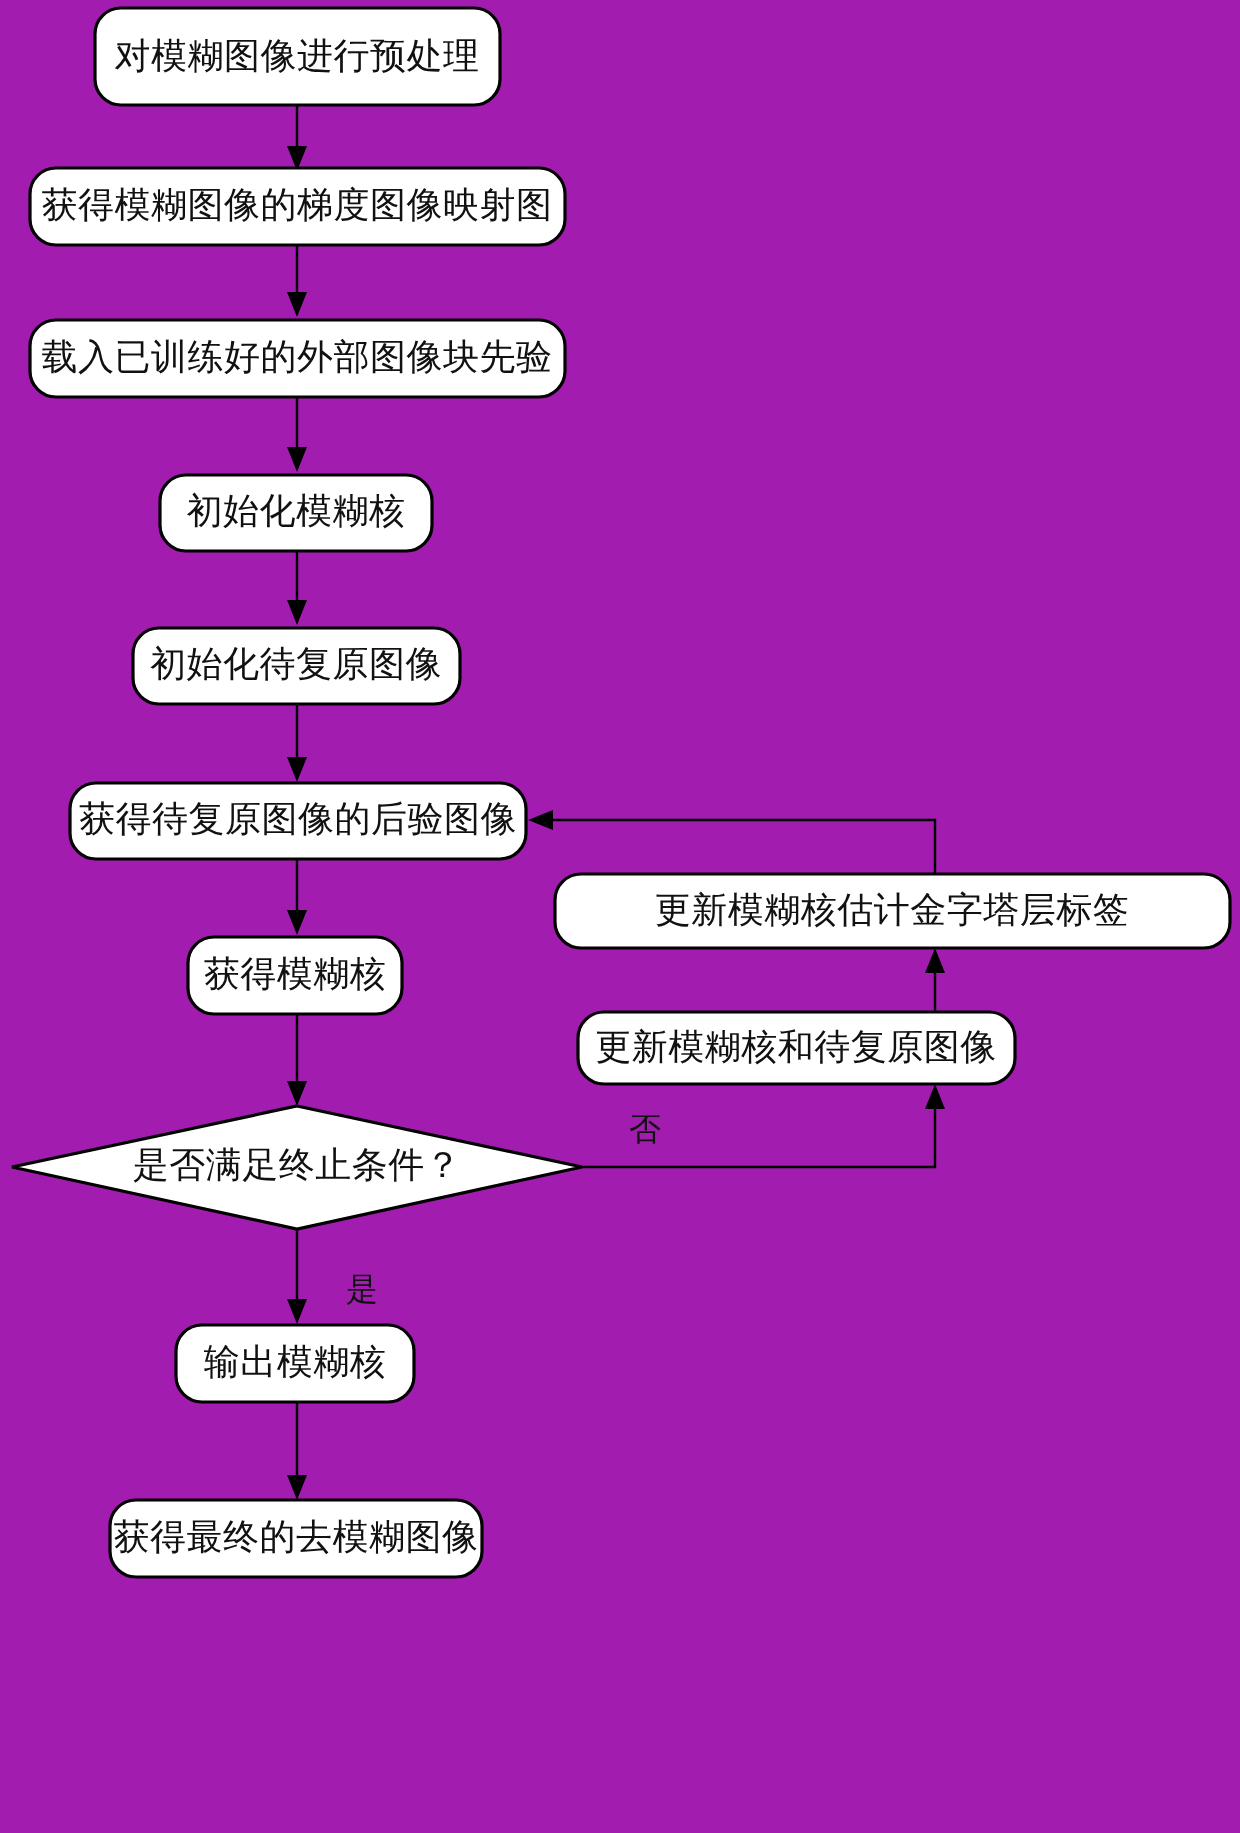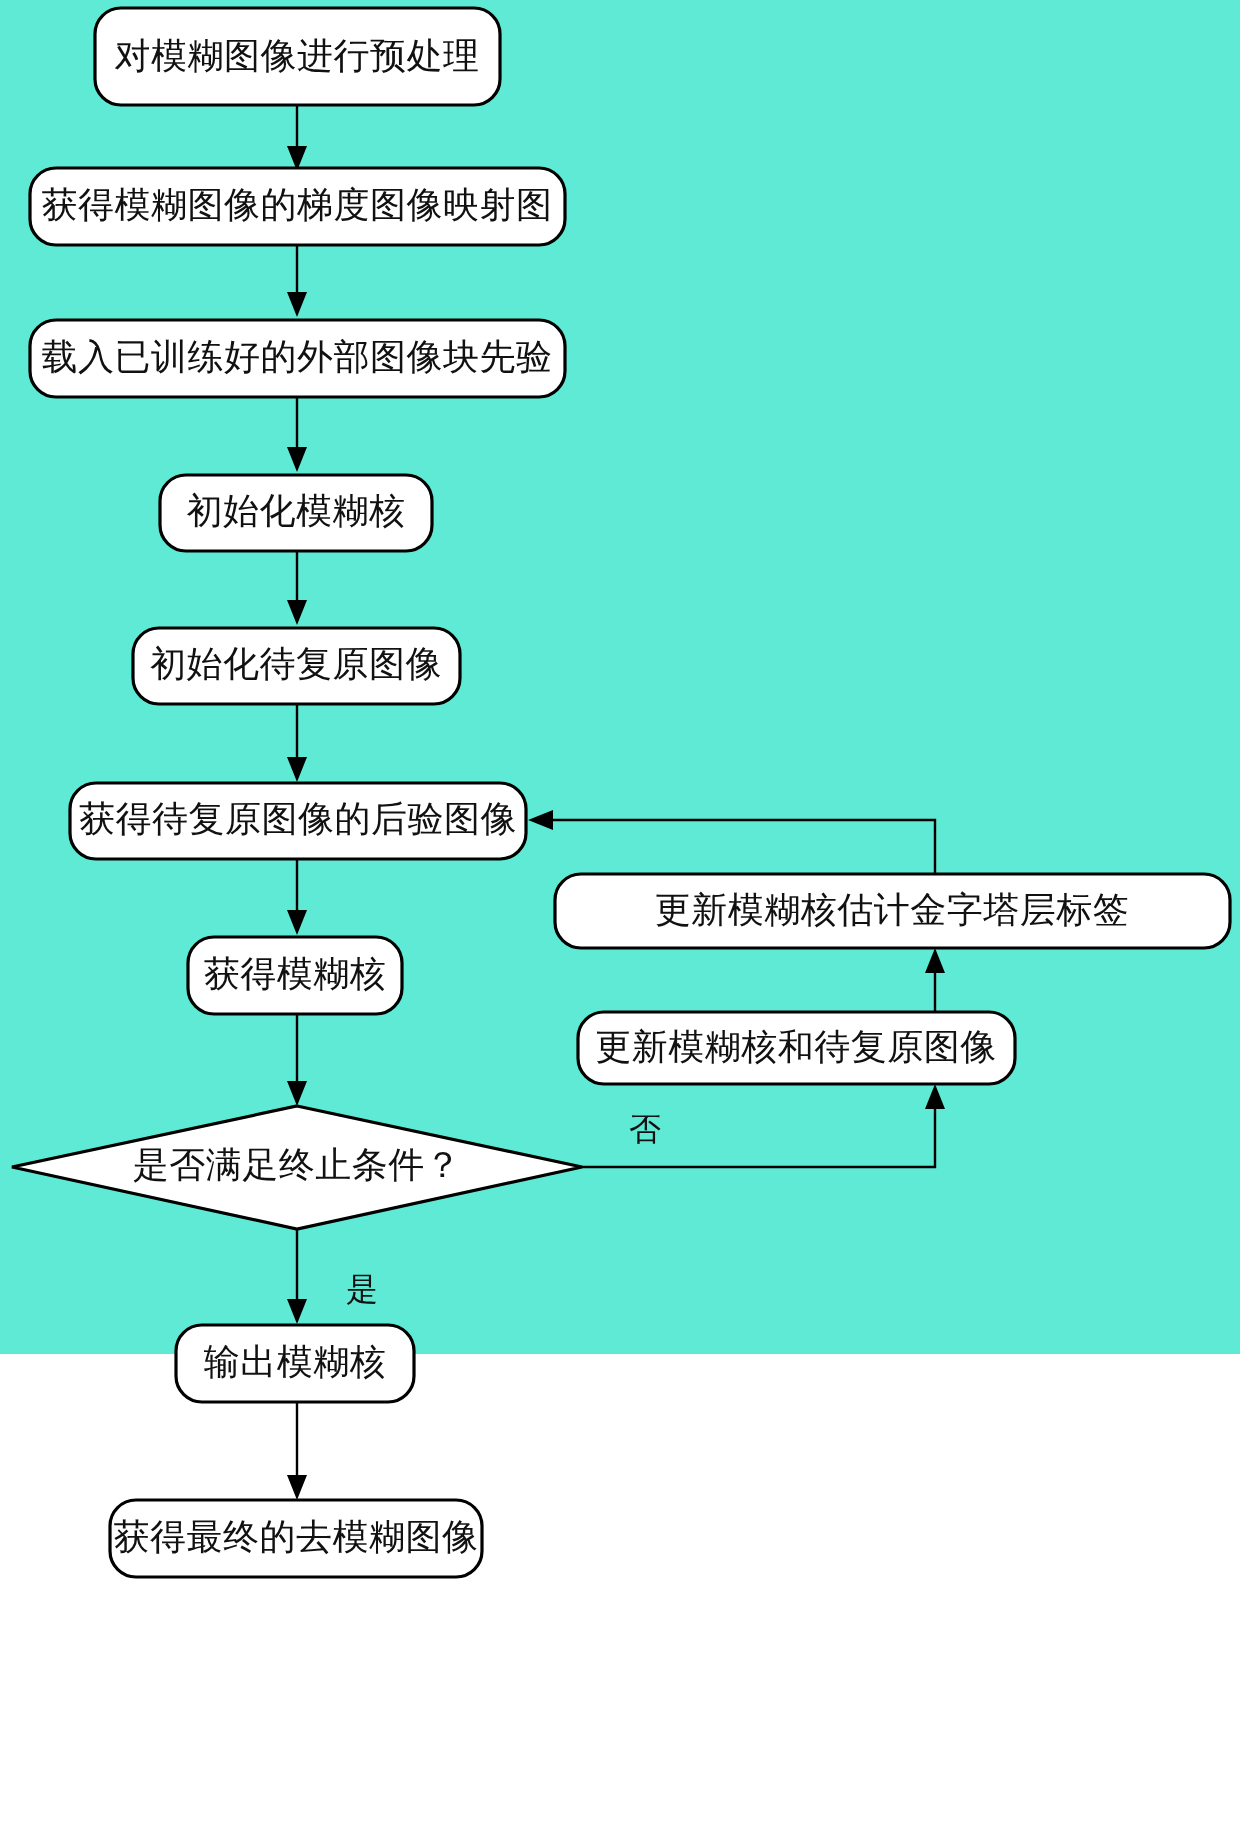--- a/index.html
+++ b/index.html
@@ -10,22 +10,22 @@
   }
   body {
     width: 1240px;
     height: 1833px;
     font-family: "DejaVu Sans", "Liberation Sans", sans-serif;
     overflow: hidden;
   }
   #flow-root {
     position: relative;
     width: 1240px;
-    height: 1354px;
-    background: #5eead4;
+    height: 1833px;
+    background: #a21caf;
     text-decoration: underline;
   }
   svg.flow-canvas {
     position: absolute;
     top: 0;
     left: 0;
     width: 1240px;
     height: 1833px;
     display: block;
   }

